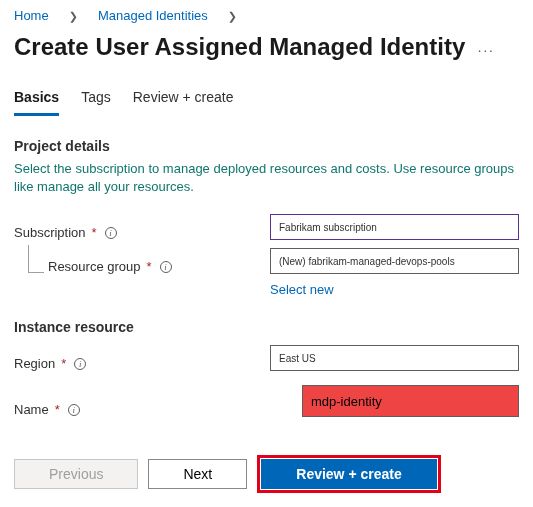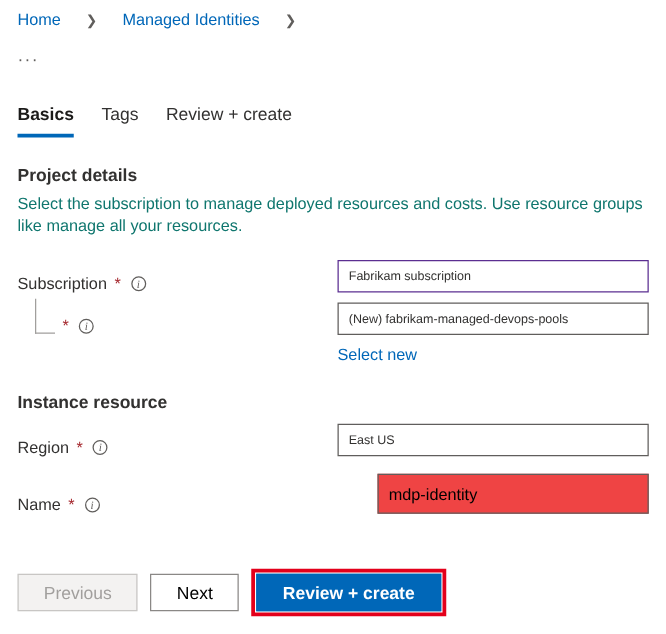--- a/index.html
+++ b/index.html
@@ -73,40 +73,41 @@
       width: 100%; height: 26px; border: 1px solid #605e5c; background: #ef4444;
       padding: 15px 8px; font-size: 13px; font-family: inherit; outline: none;
     }
     .link-under { color: #0067b8; font-size: 13px; padding: 4px 14px 0 270px; cursor: pointer; }
     .footer {
       position: absolute; left: 0; right: 0; bottom: 0;
       padding: 10px 14px 14px;
       display: flex; gap: 10px; align-items: center;
     }
     .btn {
-      height: 30px; padding: 0 20px; font-size: 14px; cursor: pointer;
+      height: 30px; padding: 0 34px; font-size: 14px; cursor: pointer;
       border: 1px solid #8a8886; background: #fff; font-family: inherit;
     }
     .btn.disabled { color: #a19f9d; border-color: #c8c6c4; background: #f3f2f1; cursor: default; }
     .btn.primary { background: #0067b8; color: #fff; border-color: #0067b8; font-weight: 600; }
     .hl-box {
       border: 3px solid #e3001b; padding: 1px;
     }
   </style>
 </head>
 <body>
 
 <div class="breadcrumb">
   <a>Home</a>
   <span class="chev">❯</span>
   <a>Managed Identities</a>
   <span class="chev">❯</span>
 </div>
 
 <div class="page-title">
+  <h1>Create User Assigned Managed Identity</h1>
   <span class="more-icon">···</span>
 </div>
 
 <div class="tabs">
   <div class="tab active">Basics</div>
   <div class="tab">Tags</div>
   <div class="tab">Review + create</div>
 </div>
 
 <div class="section-title">Project details</div>
@@ -121,20 +122,21 @@
   <div class="field-input-col">
     <div class="drop selected">
       <span>Fabrikam subscription</span>
     </div>
   </div>
 </div>
 
 <div class="field-row">
   <div class="field-label-col indent">
     <div class="tree-connector"></div>
+    <span>Resource group</span>
     <span class="req">*</span>
     <span class="info-icon">i</span>
   </div>
   <div class="field-input-col">
     <div class="drop">
       <span>(New) fabrikam-managed-devops-pools</span>
     </div>
   </div>
 </div>
 <div class="link-under">Select new</div>

